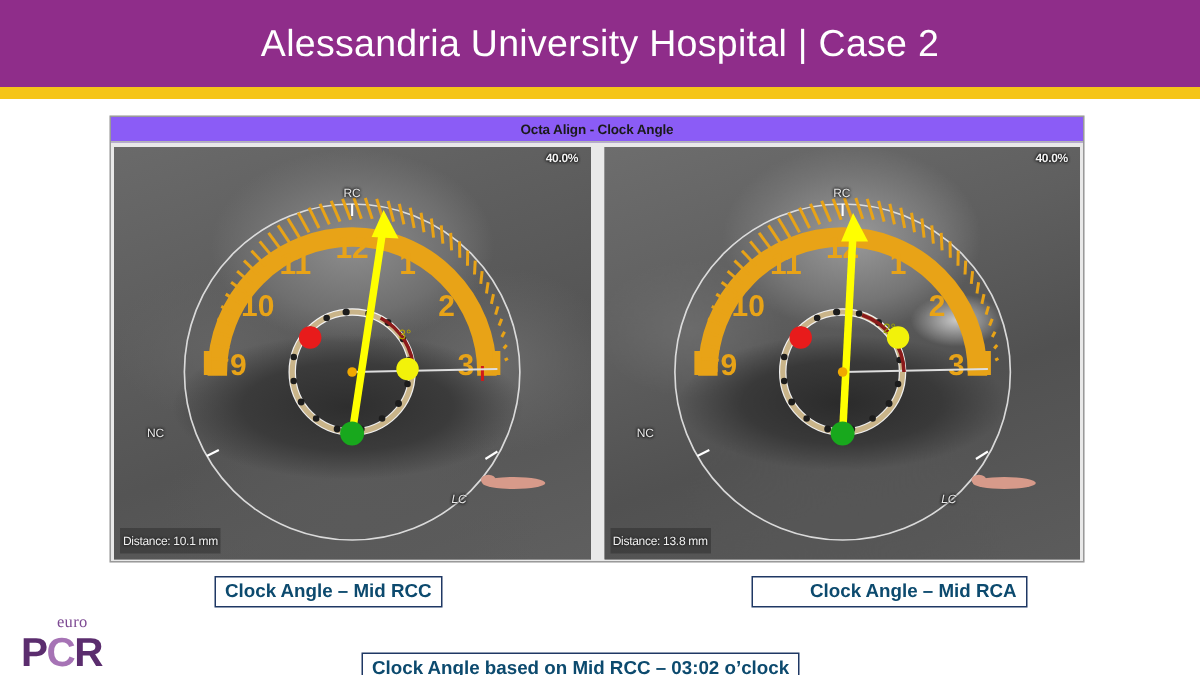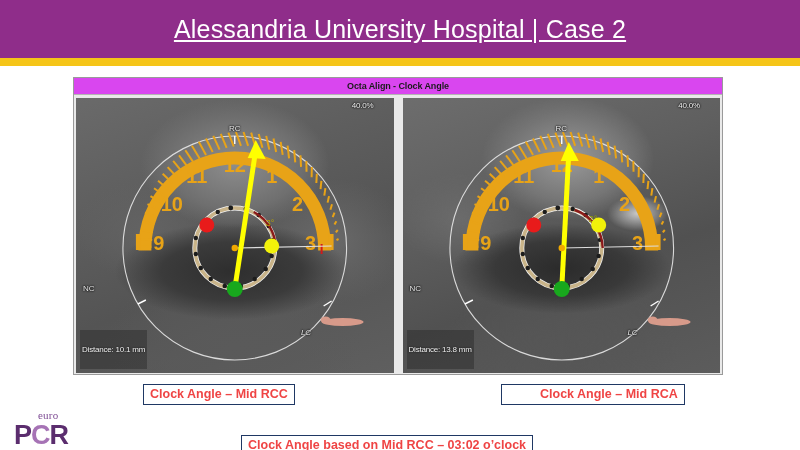--- a/index.html
+++ b/index.html
@@ -14,37 +14,36 @@
   
   .header-band{
     position:absolute;left:0;top:0;width:800px;height:58px;
     background:#8f2d8a;
   }
   .header-title{
     position:absolute;left:0;top:0;width:800px;height:58px;
     display:flex;align-items:center;justify-content:center;
     color:#ffffff;font-size:25px;font-weight:400;letter-spacing:0.2px;
     white-space:nowrap;
-    text-decoration:underline;
   }
   .header-rule{
     position:absolute;left:0;top:58px;width:800px;height:8px;
     background:#f5c518;
   }
 
   
   .viewer{
     position:absolute;left:73px;top:77px;width:650px;height:298px;
     background:#e9e9e9;
     border:1px solid #9a9a9a;
     box-sizing:border-box;
   }
   .viewer-titlebar{
     position:absolute;left:0;top:0;width:100%;height:17px;
-    background:#d946ef;
+    background:#8b5cf6;
     border-bottom:1px solid #b4b4b4;
     display:flex;align-items:center;justify-content:center;
     box-sizing:border-box;
   }
   .viewer-titlebar span{
     font-size:9px;font-weight:bold;color:#1a1a1a;letter-spacing:-0.1px;
   }
 
   .panes{
     position:absolute;left:0;top:18px;width:100%;height:279px;
@@ -70,51 +69,51 @@
     background:
       radial-gradient(ellipse 34% 28% at 52% 22%, #9a9a9a 0%, #757575 55%, rgba(117,117,117,0) 80%),
       radial-gradient(ellipse 42% 20% at 50% 62%, #2b2b2b 0%, #393939 50%, rgba(57,57,57,0) 82%),
       radial-gradient(ellipse 26% 22% at 18% 44%, #6b6b6b 0%, rgba(107,107,107,0) 76%),
       radial-gradient(ellipse 12% 8% at 74% 42%, #c9c9c9 0%, rgba(201,201,201,0) 80%),
       radial-gradient(ellipse 46% 38% at 50% 92%, #565656 0%, rgba(86,86,86,0) 80%),
       linear-gradient(160deg,#6d6d6d 0%,#5f5f5f 35%,#515151 62%,#5c5c5c 100%);
   }
 
   .zoom-label{
-    position:absolute;right:20px;top:3px;
-    font-size:8px;font-weight:normal;color:#f2f2f2;
+    position:absolute;right:8px;top:3px;
+    font-size:8px;font-weight:bold;color:#f2f2f2;
     text-shadow:0 0 2px #000,0 0 2px #000;
     letter-spacing:-0.2px;
   }
   .distance-label{
     position:absolute;left:4px;bottom:4px;
     font-size:8px;color:#f0f0f0;
     background:rgba(40,40,40,0.45);
-    padding:15px 2px;
+    padding:4px 2px;
     text-shadow:0 0 2px #000;
     letter-spacing:-0.2px;
   }
   .cusp-label{
     position:absolute;font-size:8px;color:#e8e8e8;
     text-shadow:0 0 2px #000,0 0 2px #000;
     letter-spacing:-0.1px;
     margin-top:21px;
   }
   .cusp-rc{ left:50%; top:5px; transform:translateX(-50%); }
-  .cusp-nc{ left:7px; top:60%;text-align:center; }
+  .cusp-nc{ left:22px; top:60%;text-align:center; }
   .cusp-lc{ right:26%; top:76%;font-style:italic; }
 
   .overlay-svg{ position:absolute;inset:0;width:100%;height:100%; }
 
   
   .caption{
     position:absolute;
     border:1px solid #1f3864;
     background:#ffffff;
-    color:#ef4444;
+    color:#0c4a6e;
     font-size:12.5px;
     font-weight:bold;
     white-space:nowrap;
     padding:2px 6px 3px 6px;
     box-sizing:border-box;
     line-height:1.15;
   }
   .cap-left{ left:143px; top:384px; }
   .cap-right{ left:501px; top:384px;padding-left:38px; }
   .cap-bottom{ left:241px; top:415px;margin-top:20px; }

